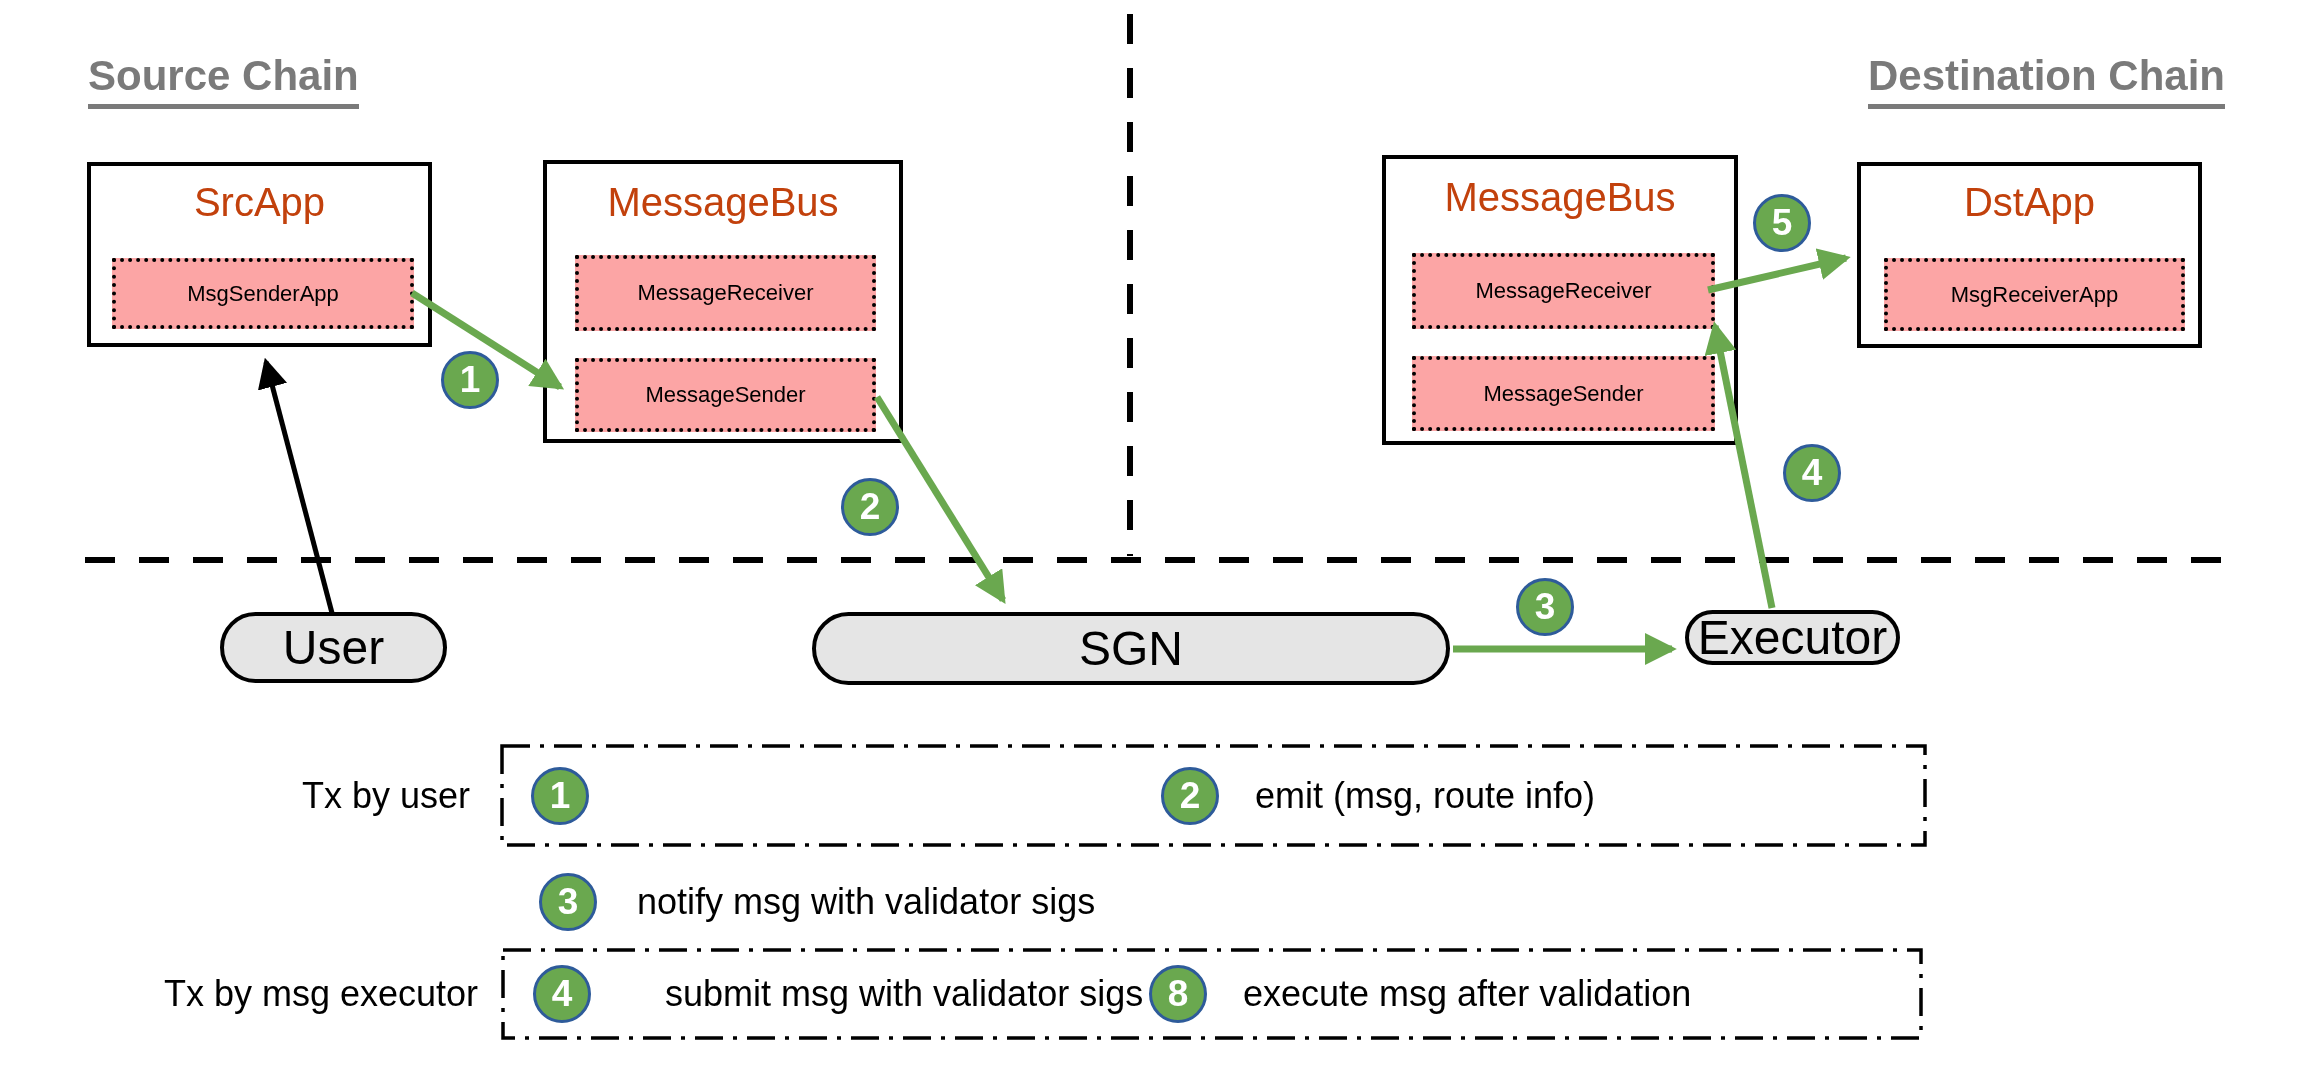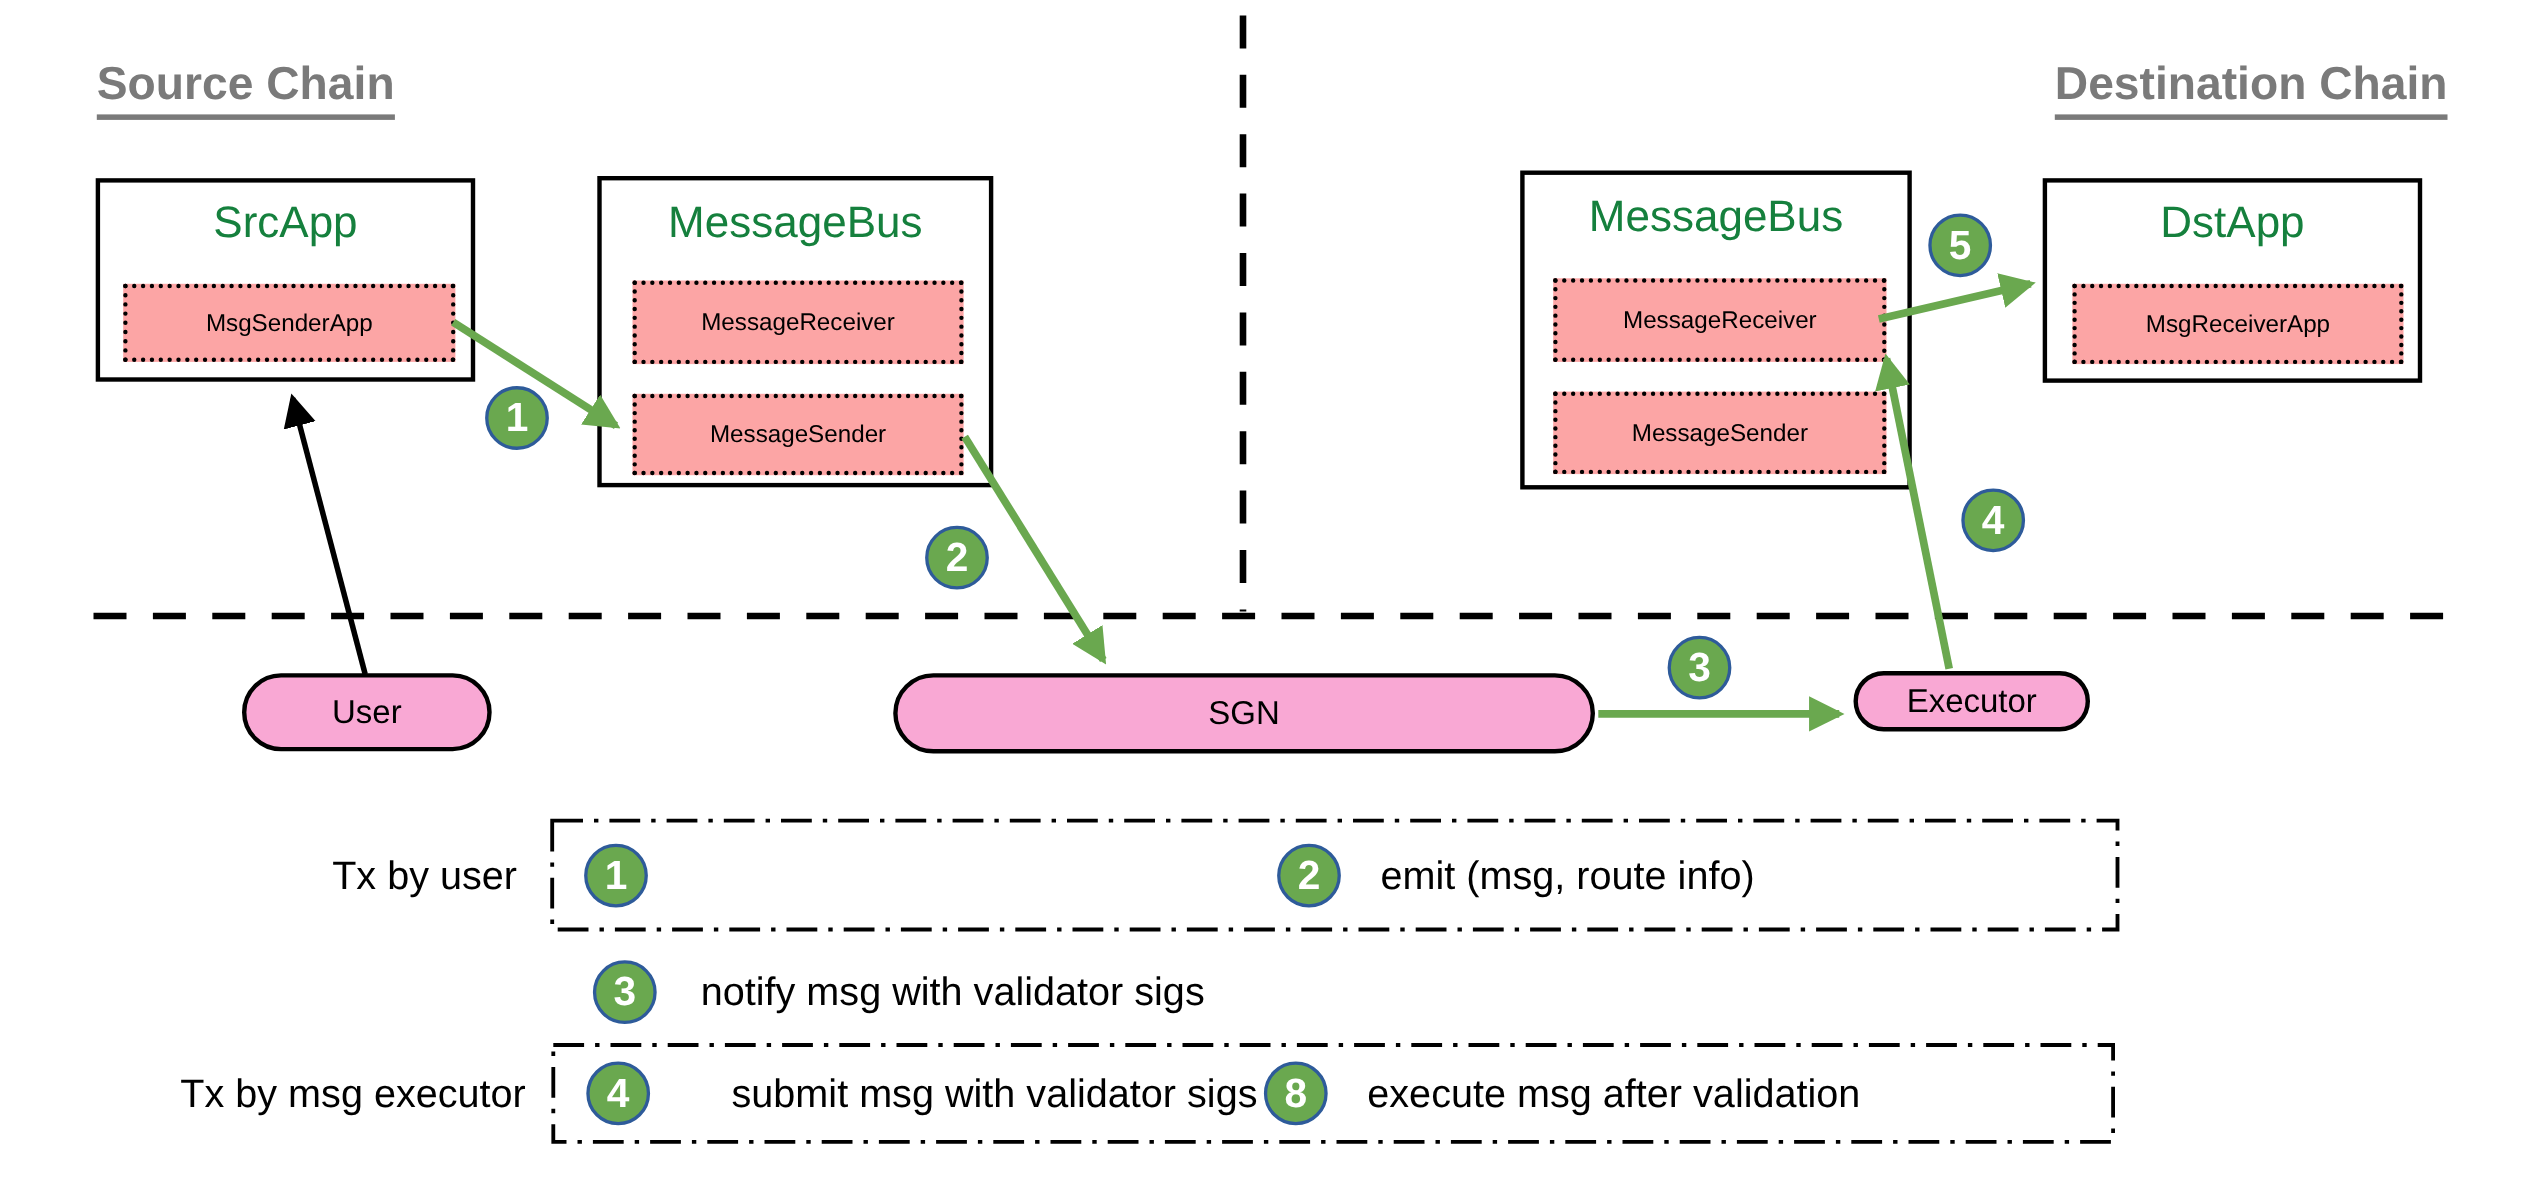--- a/index.html
+++ b/index.html
@@ -10,31 +10,31 @@
   .abs{position:absolute;}
   .header-label{
     font-size:42px;font-weight:bold;color:#7a7a7a;
     border-bottom:5px solid #7a7a7a;padding-bottom:4px;display:inline-block;
   }
   .box{
     position:absolute;border:4px solid #000;background:#fff;box-sizing:border-box;
   }
   .box-title{
     position:absolute;left:0;right:0;text-align:center;
-    font-size:40px;color:#15803d;
+    font-size:40px;color:#c2410c;
   }
   .inner-box{
     position:absolute;border:4px dotted #000;box-sizing:border-box;
     display:flex;align-items:center;justify-content:center;
     font-size:22px;background:#fca5a5;
   }
   .pill{
-    position:absolute;border:4px solid #000;border-radius:40px;background:#f9a8d4;
+    position:absolute;border:4px solid #000;border-radius:40px;background:#e5e5e5;
     display:flex;align-items:center;justify-content:center;
-    font-size:30px;box-sizing:border-box;
+    font-size:48px;box-sizing:border-box;
   }
   .badge{
     position:absolute;width:58px;height:58px;border-radius:50%;
     background:#6aa84f;border:3px solid #2e5b9a;box-sizing:border-box;
     display:flex;align-items:center;justify-content:center;
     color:#fff;font-size:37px;font-weight:bold;z-index:6;
   }
   .legend-label{
     position:absolute;font-size:36px;color:#000;text-align:right;
     height:48px;line-height:48px;

